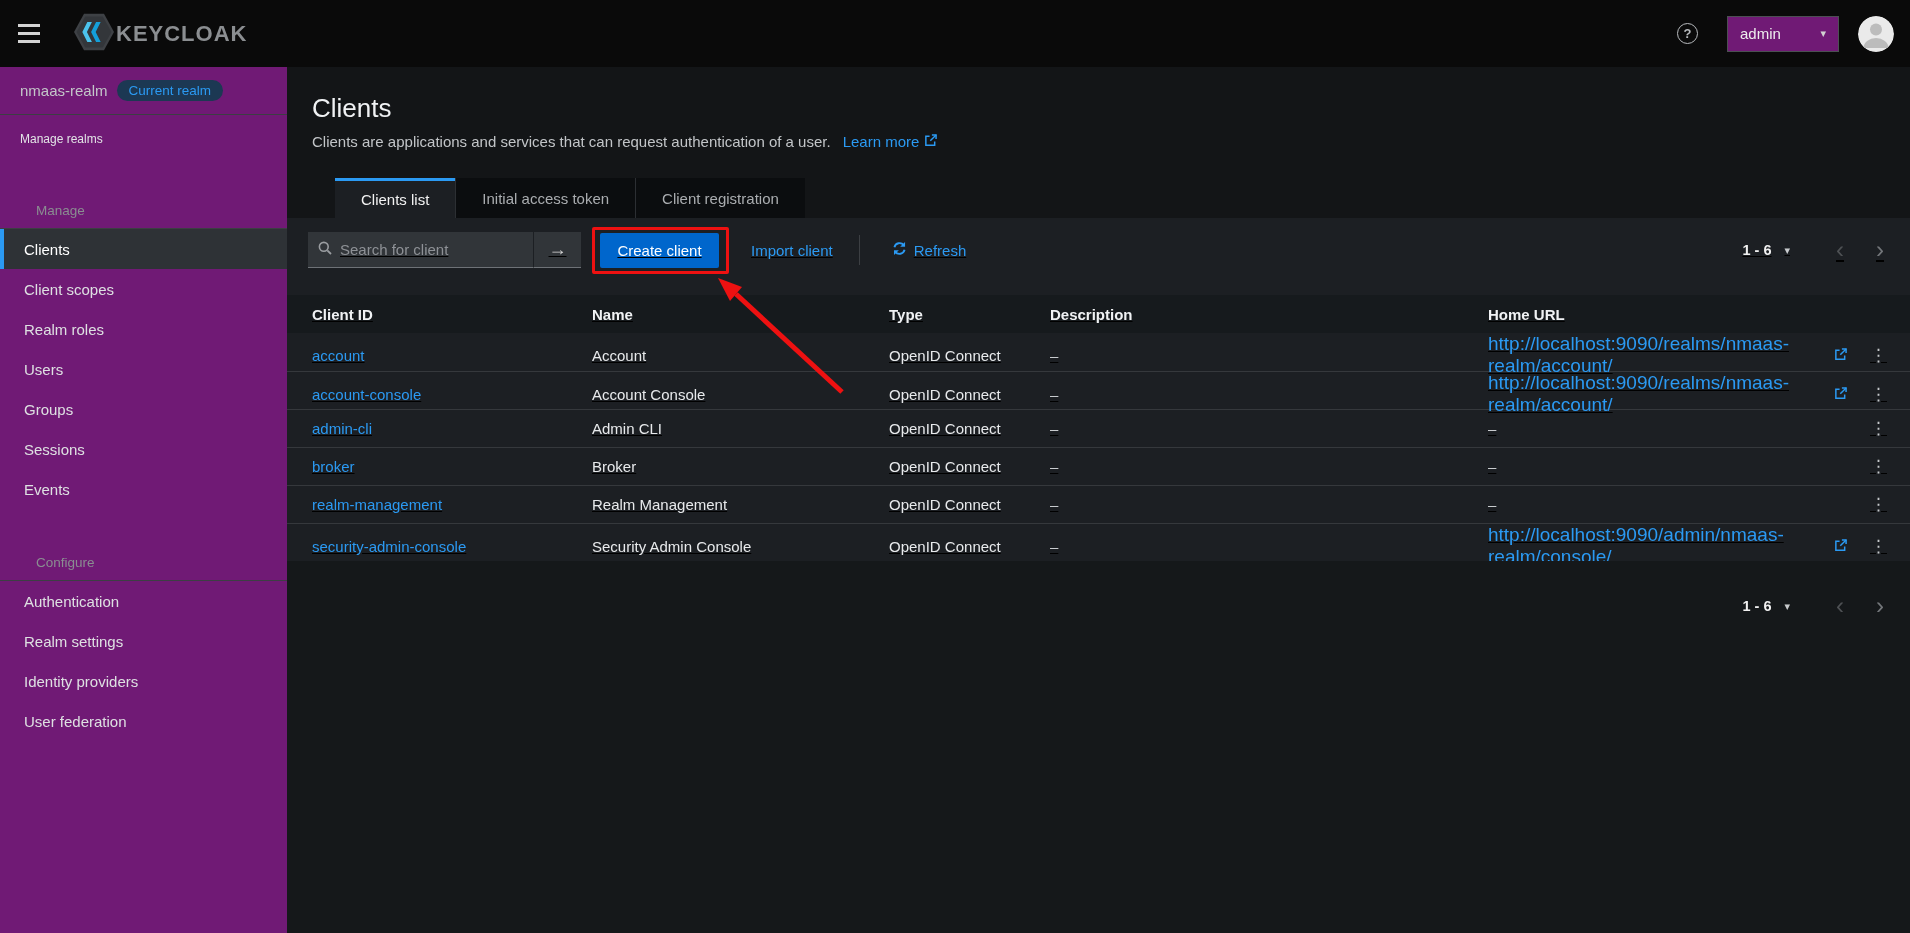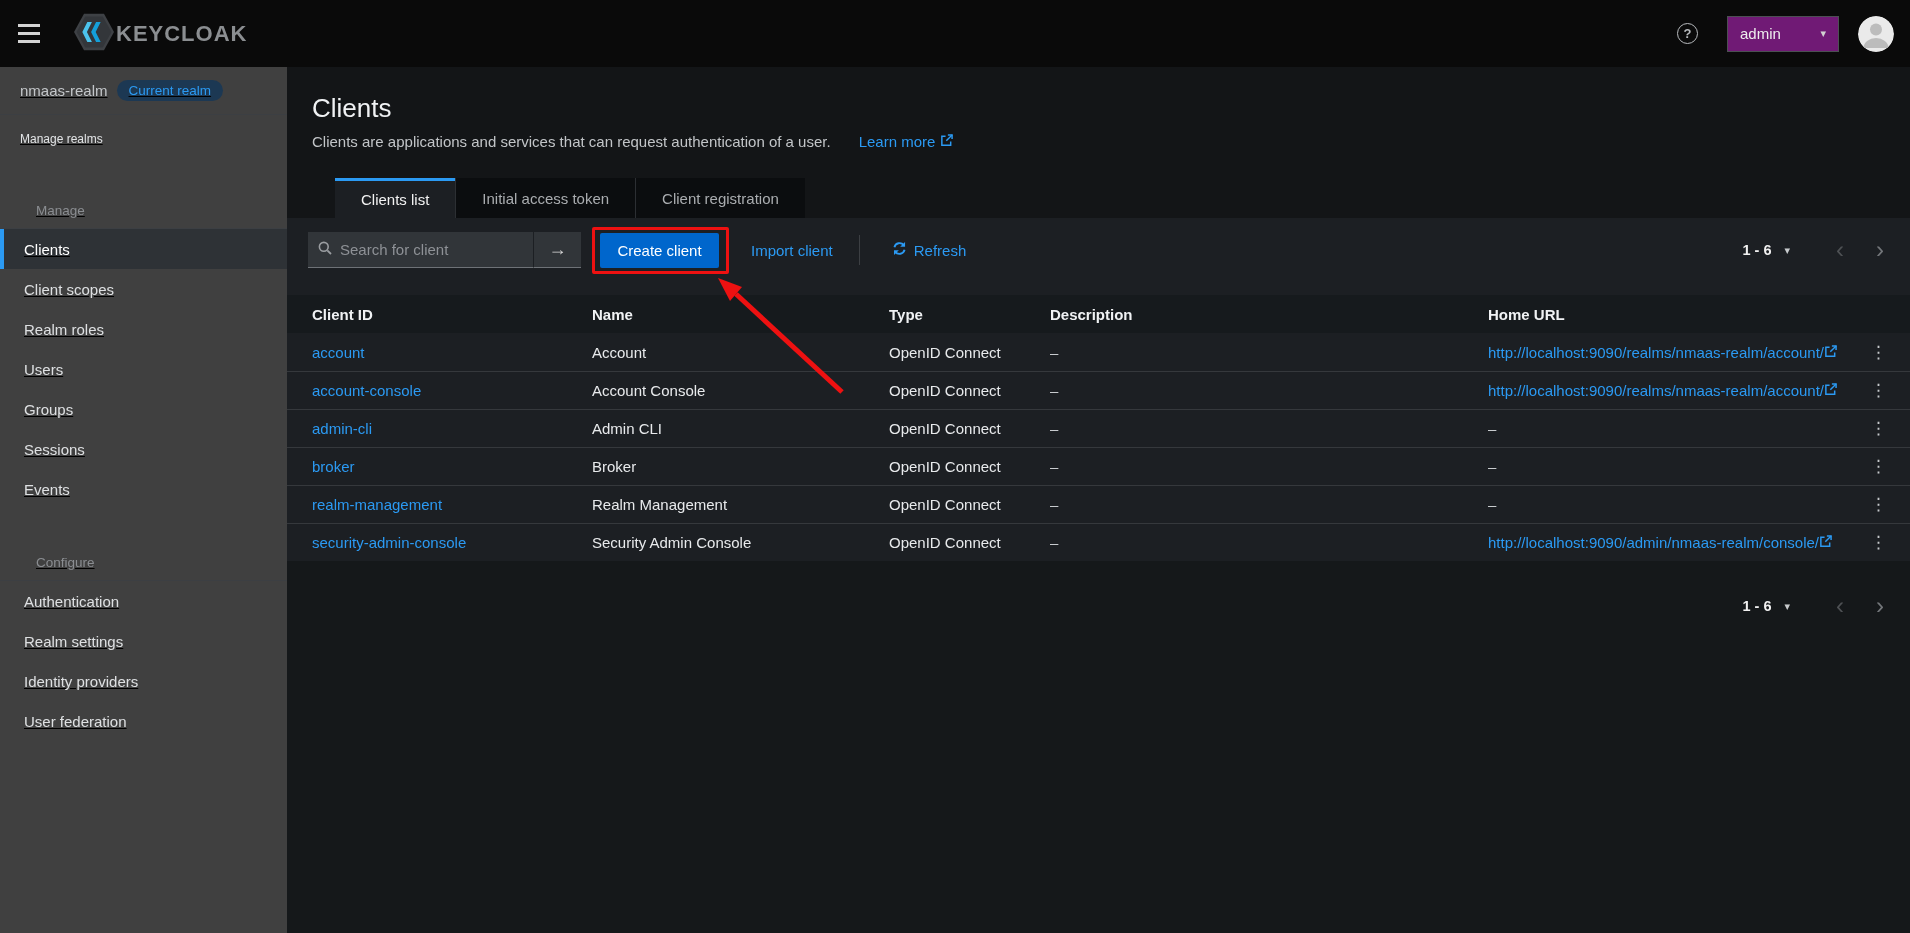--- a/index.html
+++ b/index.html
@@ -19,50 +19,50 @@
     color:#b8bbbe; font-size:13px; font-weight:bold; display:flex; align-items:center;
     justify-content:center; }
   .user-select { margin-left:29px; width:112px; height:36px; background:#701a75;
     border:1px solid #4c4f53; display:flex; align-items:center; justify-content:space-between;
     padding:0 12px; color:#ededed; font-size:15px; }
   .user-select .caret { color:#d2d2d2; font-size:11px; }
   .avatar { margin-left:19px; width:36px; height:36px; border-radius:50%; overflow:hidden; }
 
   
   .layout { display:flex; height:866px; }
-  .sidebar { width:287px; background:#404040; flex-shrink:0;text-decoration:underline; }
+  .sidebar { width:287px; background:#701a75; flex-shrink:0; }
   .realm-row { height:48px; display:flex; align-items:center; padding:0 20px;
     border-bottom:1px solid #3c3f43; }
   .realm-name { color:#c3c6c9; font-size:15px; }
   .realm-badge { margin-left:9px; background:#1c3853; color:#2b9af3; font-size:13.5px;
     padding:3px 12px; border-radius:12px; }
   .side-item { height:48px; display:flex; align-items:center; padding-left:20px;
     color:#e2e4e6; font-size:12px; cursor:pointer; }
   .section-label { margin-top:40px; padding:0 36px 10px; color:#8a8d91; font-size:13.5px; }
   .section-label.cfg { margin-top:46px; }
   .side-divider { border-bottom:1px solid #3c3f43; }
   .nav-item { height:40px; display:flex; align-items:center; padding-left:20px;
     color:#dee0e2; font-size:15px; cursor:pointer; border-left:4px solid transparent; }
   .nav-item.active { background:#2e3236; border-left:4px solid #2b9af3; color:#fff; }
 
   
   .main { flex:1; display:flex; flex-direction:column; background:#131517; }
   .page-header { height:151px; background:#131517; padding:26px 0 0 25px; position:relative; }
   .page-title { color:#f0f2f4; font-size:26px; font-weight:400; }
-  .page-desc-row { margin-top:9px; display:flex; align-items:center; gap:28px; }
+  .page-desc-row { margin-top:9px; display:flex; align-items:center; gap:12px; }
   .page-desc { color:#c2c5c8; font-size:15px; }
   .learn-more { color:#2b9af3; font-size:15px; text-decoration:none; display:flex;
     align-items:center; gap:5px; cursor:pointer; }
   .tabs { position:absolute; left:48px; bottom:0; display:flex; }
   .tab { height:40px; padding:0 26px; display:flex; align-items:center; font-size:15px;
     color:#aaadb0; background:#0b0d0f; cursor:pointer; border-left:1px solid #2c2f33; }
   .tab:first-child { border-left:none; }
   .tab.active { background:#1c1f23; color:#f2f2f2; border-top:3px solid #2b9af3; }
 
-  .panel { background:#1c1f23; }
+  .panel { background:#1c1f23;text-decoration:underline; }
   .toolbar { height:64px; display:flex; align-items:center; padding:0 14px 0 21px; }
   .search-group { display:flex; height:36px; }
   .search-input-wrap { width:225px; background:#313539; border-bottom:1px solid #6e7277;
     display:flex; align-items:center; padding-left:10px; gap:8px; }
   .search-input { flex:1; background:transparent; border:none; outline:none; color:#e6e6e6;
     font-size:15px; font-family:"Liberation Sans", sans-serif; min-width:0; }
   .search-input::placeholder { color:#8e9196; }
   .search-go { width:48px; background:#313539; border:none; border-left:1px solid #1c1f23;
     border-bottom:1px solid #6e7277; color:#d2d2d2; font-size:18px; cursor:pointer; }
   .create-btn { margin-left:19px; width:119px; height:35px; background:#0066cc; color:#fff;
@@ -81,21 +81,21 @@
   .toolbar .pager { margin-left:auto; margin-right:12px; }
 
   .grid-table { margin-top:13px; font-size:15px; }
   .t-row { display:grid; grid-template-columns:280px 297px 161px 438px 359px 1fr;
     height:38px; align-items:center; padding-left:25px; }
   .t-head { background:#161a1d; color:#f0f2f4; font-weight:bold; }
   .t-body .t-row { border-top:1px solid #35383c; color:#e8eaec; }
   .t-body .t-row:first-child { border-top:none; }
   .cell-link { color:#2b9af3; text-decoration:none; cursor:pointer; }
   .cell-dash { color:#c8cbce; }
-  .url-cell { display:flex; align-items:center; gap:0; font-size:15px; }
+  .url-cell { display:flex; align-items:center; gap:0; font-size:19px; }
   .kebab { justify-self:center; color:#c5c8cb; font-size:17px; letter-spacing:0;
     cursor:pointer; padding:0 6px; }
 
   .below { flex:1; background:#15181a; display:flex; flex-direction:column; }
   .below .pager { margin-left:auto; margin-right:26px; margin-top:33px; }
 
   
   .anno-box { position:absolute; left:592px; top:227px; width:137px; height:47px;
     border:3px solid #ee1111; border-radius:2px; pointer-events:none; z-index:10; }
   .anno-arrow { position:absolute; left:0; top:0; width:1910px; height:933px;

